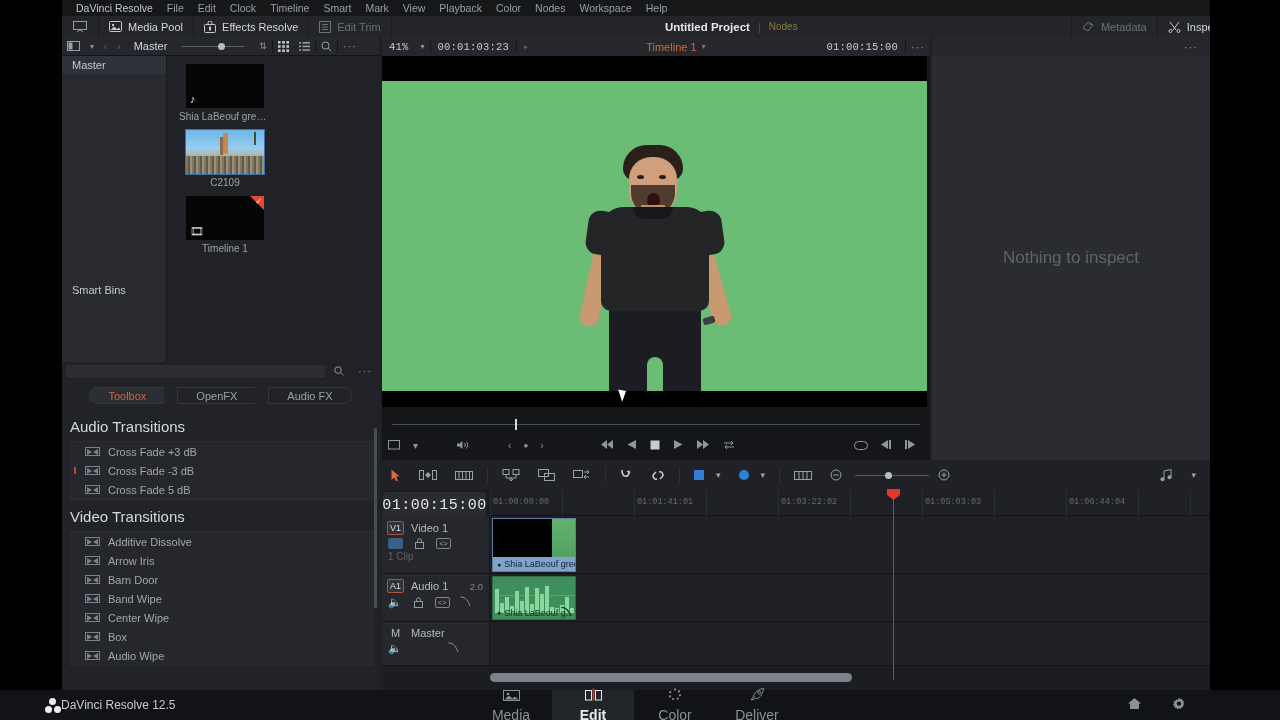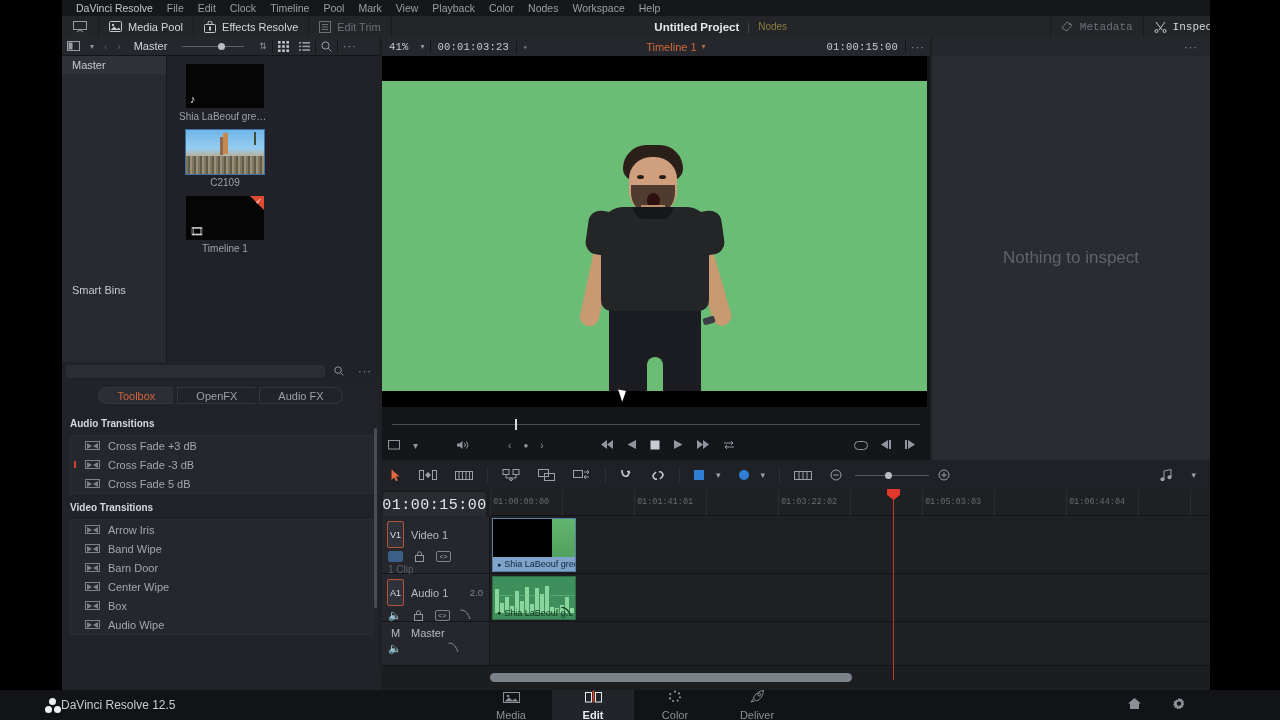--- a/index.html
+++ b/index.html
@@ -26,21 +26,21 @@
   .toolbar { position:absolute; left:0; top:16px; width:1280px; height:21px; background:#232529; display:flex; align-items:center; z-index:20; }
   .tb-pad { width:62px; }
   .tb-btn { display:flex; align-items:center; gap:6px; height:21px; padding:0 10px; color:#8d9199; border-right:1px solid #1a1b1f; white-space:nowrap; }
   .tb-btn.icononly { padding:0 11px; }
   .tb-btn.active { color:#d4d7db; }
   .tb-btn.dim { color:#6c7077; }
   .tb-spacer { flex:1; }
   .proj-title { color:#e6e8ea; font-weight:bold; font-size:11.5px; }
   .proj-sep { color:#4a4d53; margin:0 8px; }
   .proj-edited { color:#8c7c3f; font-size:10px; }
-  .tb-right { display:flex; align-items:flex-end;font-family:Liberation Mono, monospace; }
+  .tb-right { display:flex; align-items:flex-end; }
   .tb-right .tb-btn { border-right:none; border-left:1px solid #1a1b1f; }
   .chev-box { width:15px; height:14px; border:1px solid #5a5e66; border-radius:2px; display:flex; align-items:center; justify-content:center; color:#90949b; font-size:8px;}
 
   
   .row2 { position:absolute; left:0; top:37px; width:1280px; height:19px; background:#1d1f23; z-index:15; }
   .pool-hdr { position:absolute; left:62px; top:0; width:317px; height:19px; display:flex; align-items:center; background:#25272c; border-bottom:1px solid #141519;}
   .viewer-hdr { position:absolute; left:382px; top:0; width:548px; height:19px; display:flex; align-items:center; background:#25272c; }
   .insp-hdr { position:absolute; left:932px; top:0; width:278px; height:19px; background:#25272c; display:flex; align-items:center; justify-content:flex-end; }
   .hc { display:flex; align-items:center; height:19px; padding:0 5px; color:#90949b; }
   .hsep { width:1px; height:13px; background:#15161a; }
@@ -69,26 +69,26 @@
   .sky .crowd { position:absolute; left:0; right:0; bottom:0; height:42%; background:repeating-linear-gradient(90deg,#7d7560 0 2px,#5d5747 2px 4px,#9a8f77 4px 6px); opacity:.95; }
   .sky .palm { position:absolute; right:10%; top:4%; width:2px; height:30%; background:#3f4f33; }
 
   
   .pool-search { position:absolute; left:62px; top:362px; width:317px; height:18px; background:#202227; display:flex; align-items:center; }
   .srch-field { flex:1; height:13px; margin:0 2px 0 4px; background:#2b2d33; border-radius:2px; }
   .pool-search .hc { padding:0 7px; }
 
   
   .fx { position:absolute; left:62px; top:380px; width:317px; height:310px; background:#212328; }
-  .fx-tabs { height:30px; display:flex; align-items:center; justify-content:center; gap:4px; }
+  .fx-tabs { height:30px; display:flex; align-items:center; justify-content:center; gap:13px; }
   .fx-tab { padding:0 18px; height:17px; line-height:17px; font-size:11px; color:#9ba0a7; border:1px solid #33363c; border-right:none; }
   .fx-tab:first-child { border-radius:9px 0 0 9px; }
   .fx-tab:last-child { border-radius:0 9px 9px 0; border-right:1px solid #33363c; }
   .fx-tab.active { color:#d4643c; background:#2b2e34; }
-  .fx-section { font-size:10px; font-weight:bold; color:#d5d8dc; padding:8px 0 6px 8px; }
+  .fx-section { font-size:15px; font-weight:normal; color:#d5d8dc; padding:8px 0 6px 8px; }
   .fx-list { margin:0 6px 0 8px; border:1px solid #2b2d33; background:#25272c; }
   .fx-item { height:19px; display:flex; align-items:center; gap:8px; padding-left:14px; position:relative; color:#a3a7ad; font-size:11px; }
   .fx-item .dot { position:absolute; left:3px; top:6px; width:2px; height:7px; background:#d0402a; }
   .tricon { width:15px; height:9px; border:1px solid #7d818a; position:relative; flex:none; }
   .tricon:before { content:""; position:absolute; left:1px; top:0.5px; border-left:5px solid #7d818a; border-top:3px solid transparent; border-bottom:3px solid transparent; }
   .tricon:after { content:""; position:absolute; right:1px; top:0.5px; border-right:5px solid #7d818a; border-top:3px solid transparent; border-bottom:3px solid transparent; }
   .fx-scroll { position:absolute; right:2px; top:48px; width:3px; height:180px; background:#4a4d54; border-radius:2px; }
 
   
   .viewer { position:absolute; left:382px; top:56px; width:548px; height:404px; background:#151619; }
@@ -143,21 +143,21 @@
 
   
   .timeline { position:absolute; left:382px; top:490px; width:828px; height:200px; background:#1b1d21; }
   .tl-tc { position:absolute; left:1px; top:2px; width:103px; height:26px; background:#2a2c32; border-radius:3px; display:flex; align-items:center; justify-content:center; font-family:"Liberation Mono", monospace; font-size:15px; color:#e3e6ea; letter-spacing:.5px;}
   .ruler { position:absolute; left:108px; top:0; width:720px; height:26px; background:#1e2024; border-bottom:1px solid #121316;}
   .rtick { position:absolute; top:0; width:1px; height:26px; background:#2a2d31; }
   .rlab { position:absolute; top:7px; font-family:"Liberation Mono", monospace; font-size:8.5px; color:#676b72; padding-left:3px; }
   .tracks { position:absolute; left:0; top:26px; width:828px; height:150px; }
   .thead { position:absolute; left:0; width:108px; background:#25272c; border-bottom:1px solid #141519; border-right:1px solid #141519; }
   .tbody { position:absolute; left:108px; width:720px; background:#1e2024; border-bottom:1px solid #141519; }
-  .badge { width:17px; height:27px; border:1px solid #b2543c; border-radius:2px; color:#dcdfe3; font-size:9px; display:flex; align-items:center; justify-content:center; background:#2f3238;}
+  .badge { width:17px; height:14px; border:1px solid #b2543c; border-radius:2px; color:#dcdfe3; font-size:9px; display:flex; align-items:center; justify-content:center; background:#2f3238;}
   .thead-row1 { display:flex; align-items:center; gap:7px; padding:5px 0 0 5px; }
   .thead-name { font-size:11px; color:#b7bbc1; }
   .thead-ch { margin-left:auto; margin-right:6px; font-size:9.5px; color:#80848b; }
   .thead-row2 { display:flex; align-items:center; gap:9px; padding:3px 0 0 6px; color:#8c9097; font-size:10px;}
   .ctl { width:15px; height:11px; border:1px solid #80858c; border-radius:2px; display:flex; align-items:center; justify-content:center; font-size:7px; color:#a7abb2;}
   .ctl.fill { background:#3b5f86; border-color:#3b5f86; }
   .ctl.plain { border:none; }
   .spk { color:#6f9b3f; font-size:11px; }
   .clipcount { font-size:10px; color:#5d6168; padding:2px 0 0 6px; }
   .clip { position:absolute; border:1px solid #5a7fa5; }
@@ -175,37 +175,37 @@
   .hscroll-track { position:absolute; left:108px; bottom:8px; width:720px; height:9px; }
   .hscroll { position:absolute; left:0; top:0; width:362px; height:9px; background:#7c8289; border-radius:5px; }
 
   
   .bottom { position:absolute; left:0; top:690px; width:1280px; height:30px; background:#121316; display:flex; align-items:center; }
   .brand { display:flex; align-items:center; padding-left:45px; color:#c8cbd0; font-size:12px; }
   .logo { position:relative; width:16px; height:15px; }
   .logo i { position:absolute; width:7px; height:7px; border-radius:50%; background:#eceef1; }
   .logo i:nth-child(1){ left:4px; top:0;} .logo i:nth-child(2){ left:0; top:8px;} .logo i:nth-child(3){ left:9px; top:8px;}
   .pages { position:absolute; left:470px; top:690px; height:30px; display:flex; }
-  .page { width:82px; height:30px; display:flex; flex-direction:column; align-items:center; justify-content:center; gap:6px; color:#8b8f96; font-size:11px; }
+  .page { width:82px; height:30px; display:flex; flex-direction:column; align-items:center; justify-content:center; gap:6px; color:#8b8f96; font-size:14px; }
   .page.active { background:#212428; color:#e7eaee; font-weight:bold; }
   .page .pic { height:13px; display:flex; align-items:center; font-size:12px; line-height:1;}
   .bottom-right { position:absolute; right:70px; top:690px; height:30px; display:flex; align-items:center; gap:30px; padding-right:24px; color:#8b8f96; font-size:13px; }
 </style>
 </head>
 <body>
 
 <div id="app">
 
   <div class="menubar">
     <div class="mi app">DaVinci Resolve</div>
     <div class="mi">File</div>
     <div class="mi">Edit</div>
     <div class="mi">Clock</div>
     <div class="mi">Timeline</div>
-    <div class="mi">Pool</div>
+    <div class="mi">Smart</div>
     <div class="mi">Mark</div>
     <div class="mi">View</div>
     <div class="mi">Playback</div>
     <div class="mi">Color</div>
     <div class="mi">Nodes</div>
     <div class="mi">Workspace</div>
     <div class="mi">Help</div>
   </div>
 
   <div class="toolbar">
@@ -426,29 +426,33 @@
       <div class="fx-item">
         <span class="tricon"></span>
         <span>Cross Fade 5 dB</span>
       </div>
     </div>
 
     <div class="fx-section">Video Transitions</div>
     <div class="fx-list">
       <div class="fx-item">
         <span class="tricon"></span>
+        <span>Additive Dissolve</span>
+      </div>
+      <div class="fx-item">
+        <span class="tricon"></span>
         <span>Arrow Iris</span>
       </div>
       <div class="fx-item">
         <span class="tricon"></span>
+        <span>Barn Door</span>
+      </div>
+      <div class="fx-item">
+        <span class="tricon"></span>
         <span>Band Wipe</span>
-      </div>
-      <div class="fx-item">
-        <span class="tricon"></span>
-        <span>Barn Door</span>
       </div>
       <div class="fx-item">
         <span class="tricon"></span>
         <span>Center Wipe</span>
       </div>
       <div class="fx-item">
         <span class="tricon"></span>
         <span>Box</span>
       </div>
       <div class="fx-item">

